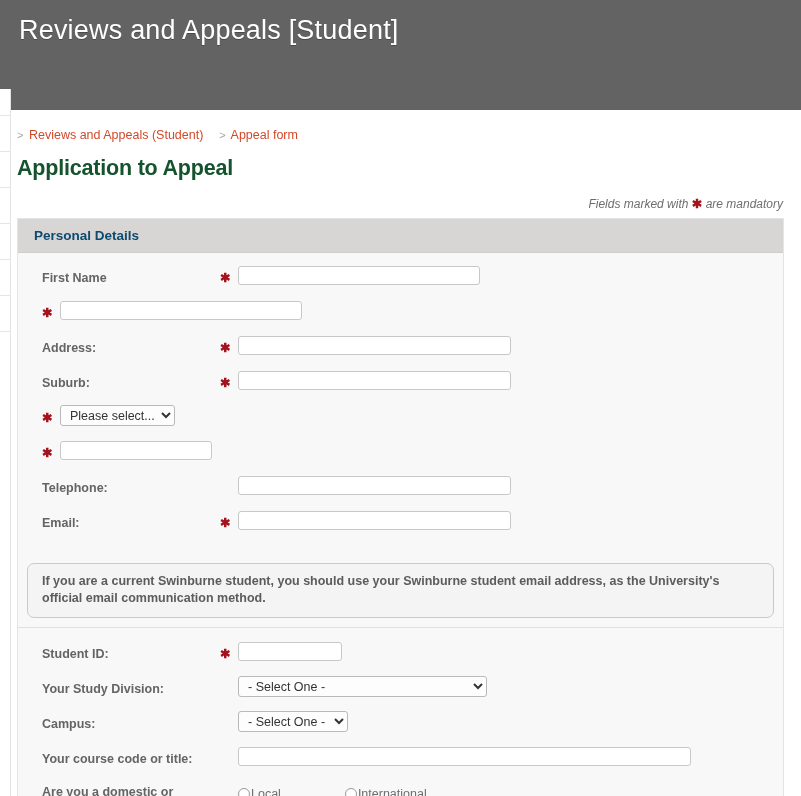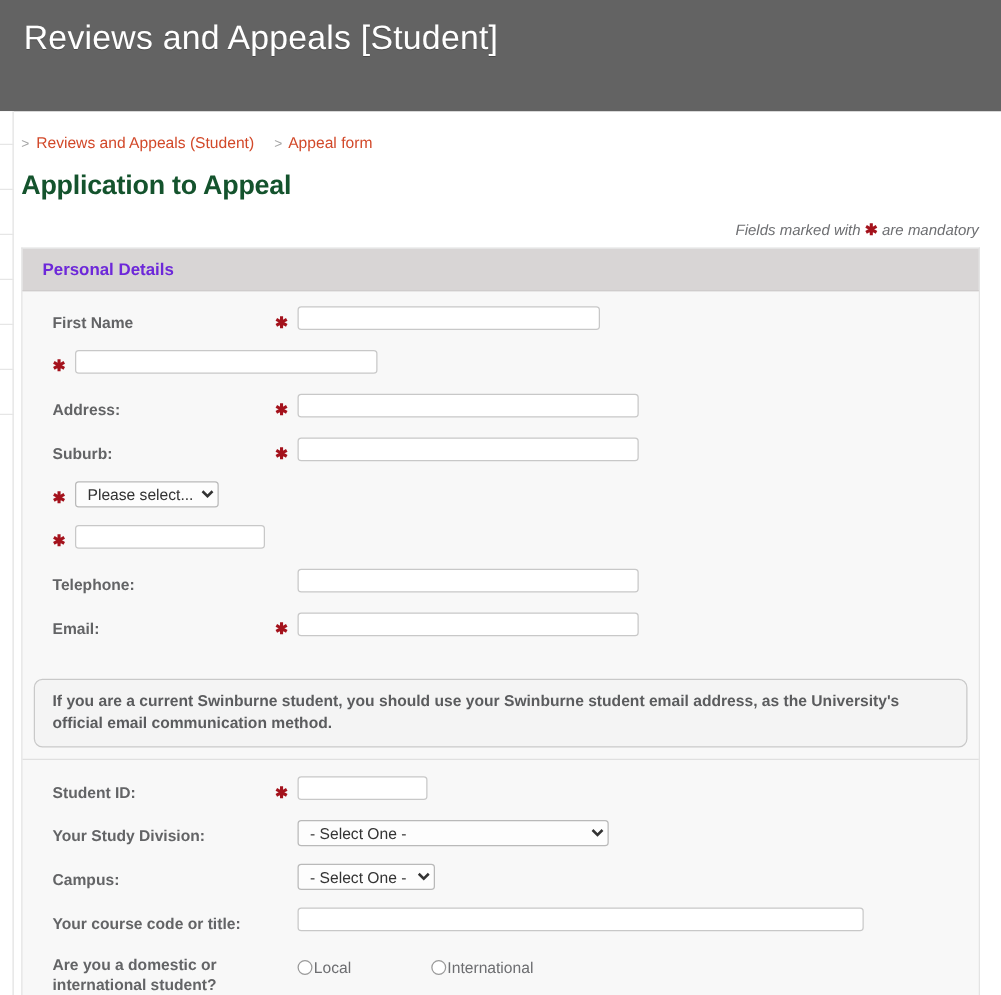--- a/index.html
+++ b/index.html
@@ -11,21 +11,21 @@
     width: 801px;
     height: 796px;
     overflow: hidden;
     font-family: "Liberation Sans", sans-serif;
     color: #58595b;
     position: relative;
   }
 
   
   .banner {
-    height: 89px;
+    height: 110px;
     background: #636363;
     display: flex;
     align-items: flex-start;
     box-sizing: border-box;
     padding: 14px 0 0 19px;
   }
   .banner-title {
     color: #ffffff;
     font-size: 27px;
     font-weight: 400;
@@ -107,21 +107,21 @@
     border: 1px solid #e4e4e4;
     border-bottom: none;
     background: #f8f8f8;
     box-sizing: border-box;
   }
   .panel-header {
     background: #d8d5d5;
     padding: 9px 0 9px 16px;
     font-size: 13.5px;
     font-weight: bold;
-    color: #6d28d9;
+    color: #0c4a6e;
     border-bottom: 1px solid #cfcccc;
   }
 
   .form-body { padding: 9px 0 0 0; }
 
   .row {
     display: flex;
     align-items: flex-start;
     min-height: 35px;
     padding: 0 0 0 24px;

